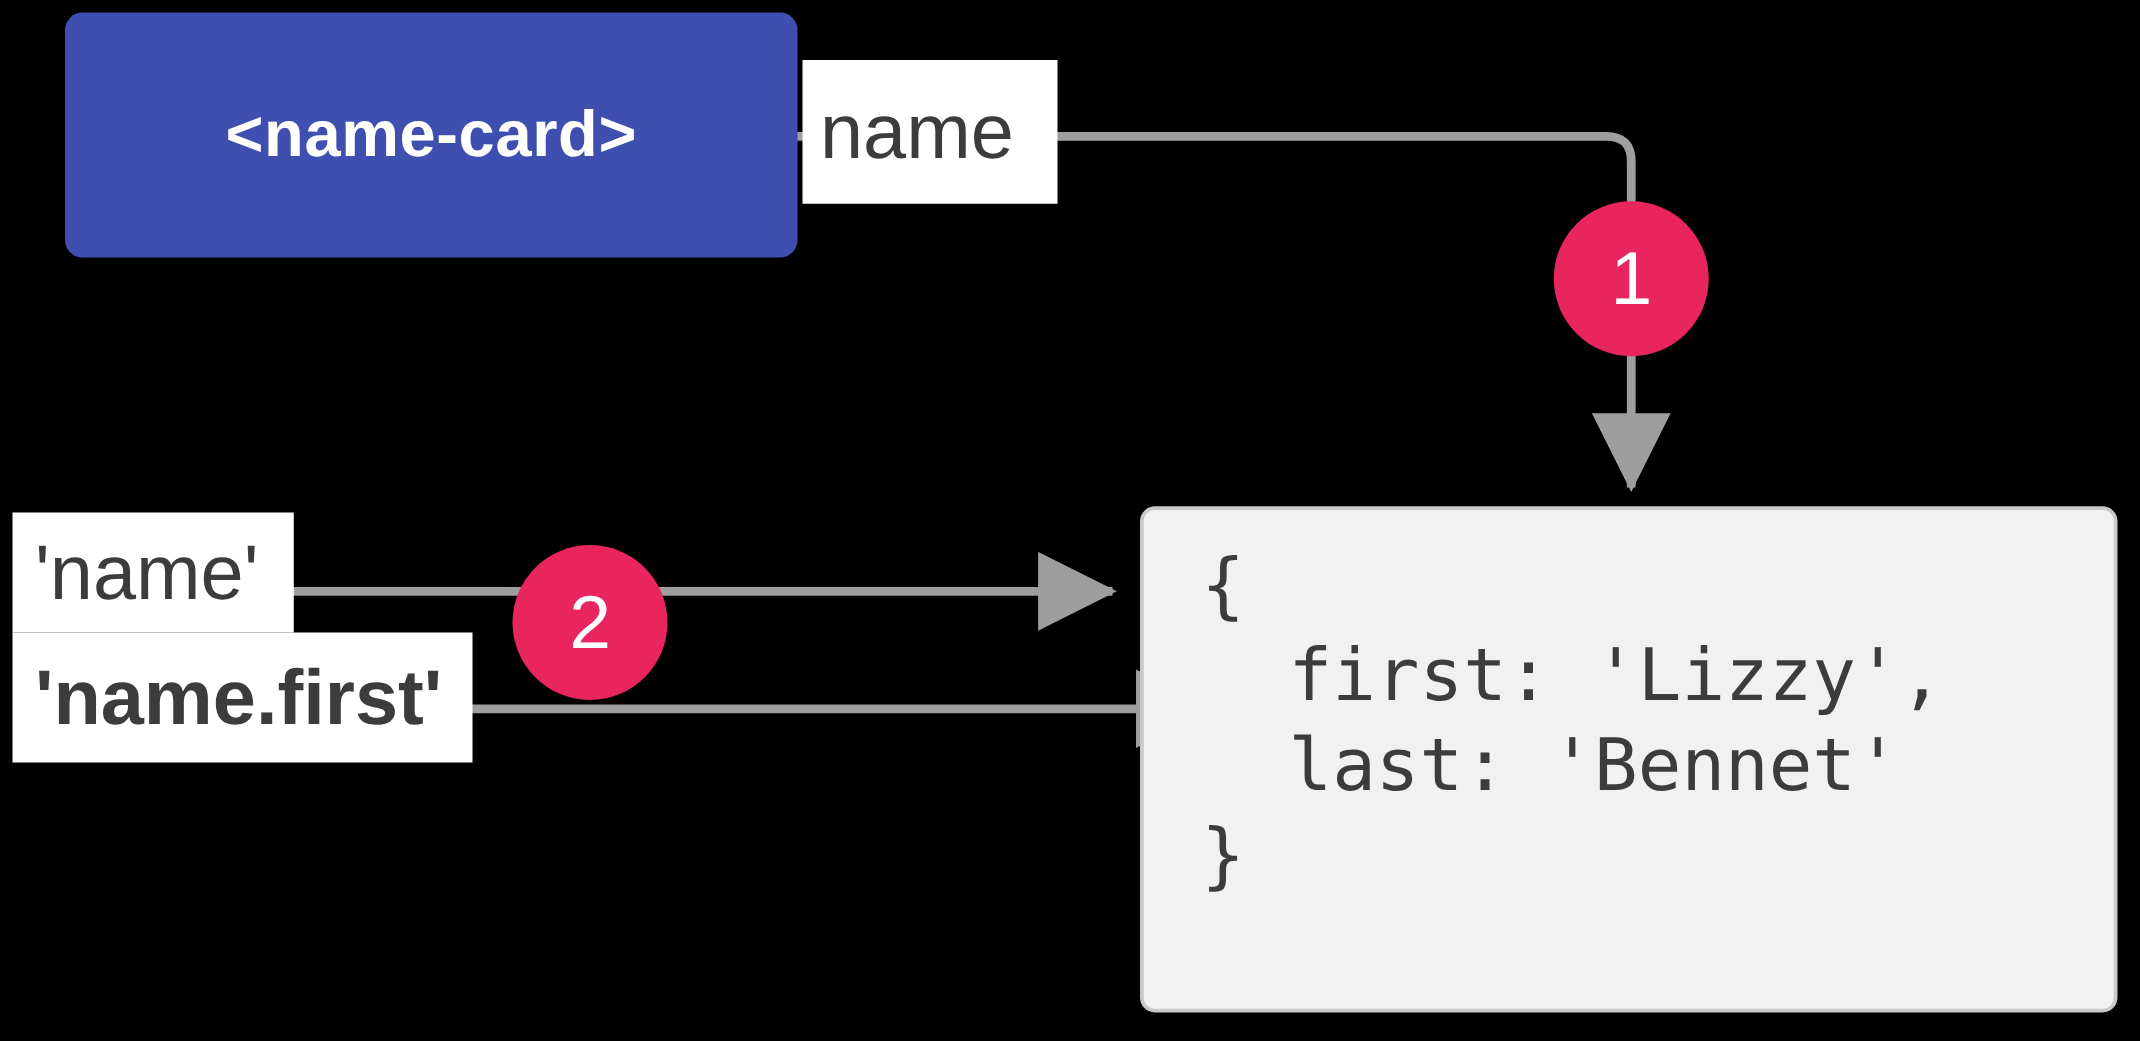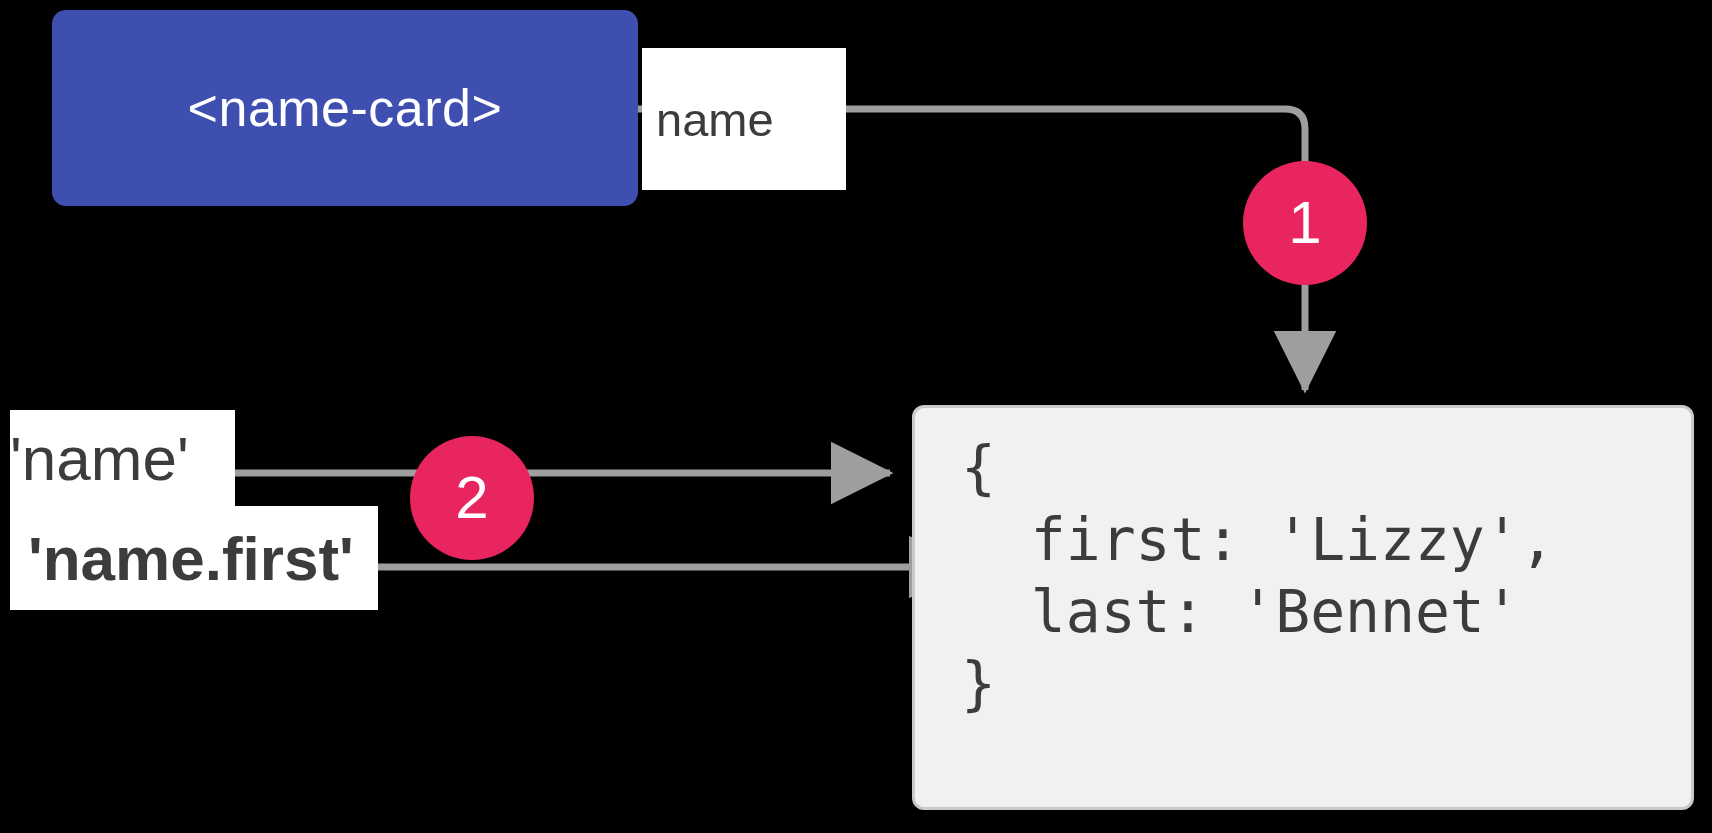--- a/index.html
+++ b/index.html
@@ -30,44 +30,45 @@
     width: 586px; height: 196px;
     background: #3F4FB0;
     border-radius: 14px;
     display: flex;
     align-items: center;
     justify-content: center;
   }
   .component-box .label {
     color: #ffffff;
     font-size: 52px;
-    font-weight: normal;
+    font-weight: bold;
     letter-spacing: 0.5px;
     white-space: nowrap;
   }
 
   
   .chip {
     position: absolute;
     background: #ffffff;
     color: #3c3c3c;
     display: flex;
     align-items: center;
     white-space: nowrap;
   }
   .chip-prop {
     left: 642px; top: 48px;
-    width: 204px; height: 142px;
-    font-size: 47px;
+    width: 204px; height: 115px;
+    font-size: 62px;
     padding-left: 14px;
   }
   .chip-name {
     left: 10px; top: 410px;
     width: 225px; height: 96px;
     font-size: 62px;
+    padding-left: 18px;
   }
   .chip-namefirst {
     left: 10px; top: 506px;
     width: 368px; height: 104px;
     font-size: 62px;
     padding-left: 18px;
     font-weight: bold;
   }
 
   

